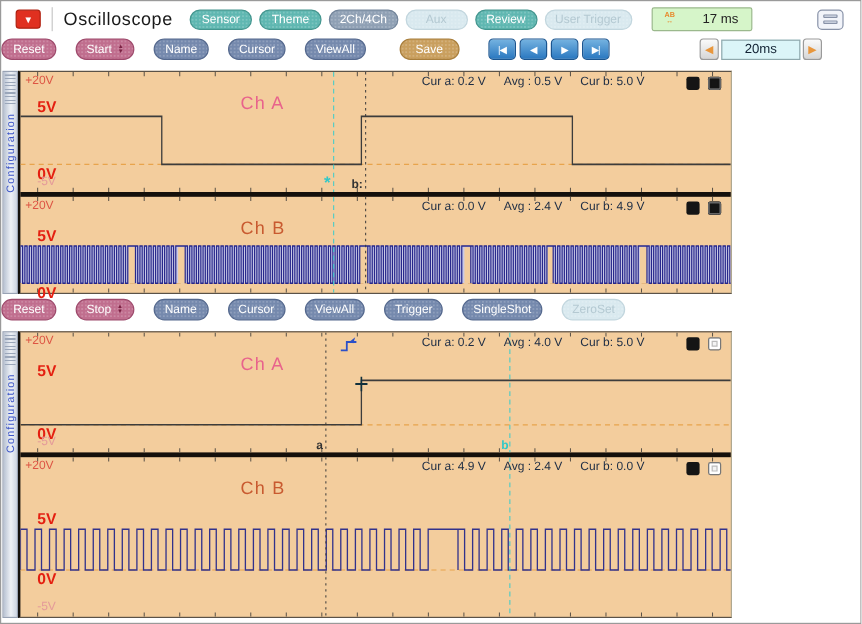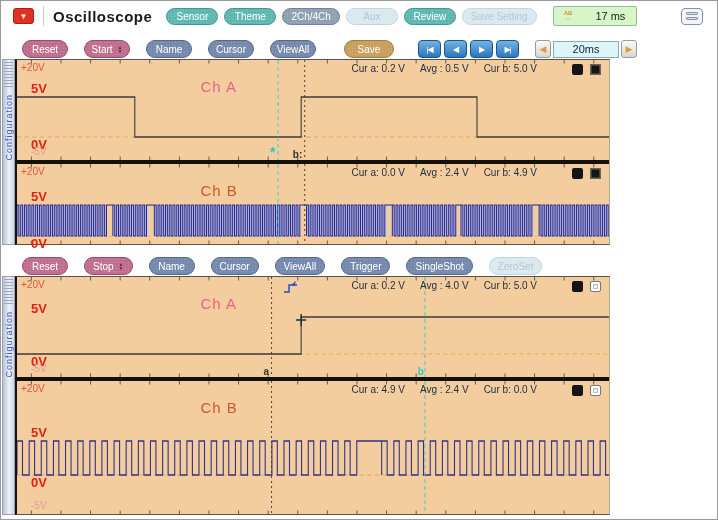--- a/index.html
+++ b/index.html
@@ -2,47 +2,47 @@
 <html><head>
 <meta charset="utf-8">
 <style>
 *{box-sizing:border-box;margin:0;padding:0}
 body{background:#fff;font-family:"Liberation Sans",sans-serif}
 .window{width:718px;height:520px;border:1px solid #9a9a9a;background:#fff;overflow:hidden}
 .titlebar{height:30px;display:flex;align-items:center;padding:0 8px 0 12px;gap:6px}
 .app-icon{width:21px;height:16px;background:#e03020;border:1px solid #b02010;border-radius:3px;color:#fff;font-size:8px;display:flex;align-items:center;justify-content:center;cursor:pointer}
 .app-icon::before{content:"▼"}
 .tsep{width:1px;height:20px;background:#c8c8c8;margin:0 3px}
-.title{font-size:15px;font-weight:bold;color:#1a1a1a;letter-spacing:.5px;margin-right:8px}
+.title{font-size:15px;font-weight:normal;color:#1a1a1a;letter-spacing:.5px;margin-right:8px}
 .pill{height:17px;min-width:52px;padding:0 8px;border-radius:9px;font-size:10px;color:#fff;display:flex;align-items:center;justify-content:center;cursor:pointer;white-space:nowrap;background-image:radial-gradient(rgba(255,255,255,.18) 25%,transparent 26%);background-size:3px 3px}
 .pill.teal{background-color:#5fb7b1;border:1px solid #44968f}
 .pill.gray{background-color:#8fa0b4;border:1px solid #72849a}
 .pill.disabled{background-color:#d9e9ef;border:1px solid #c2d6de;color:#b4c9d2}
 .pill.rose{background-color:#c06e8e;border:1px solid #9e4a6c}
 .pill.slate{background-color:#7589ad;border:1px solid #55698e}
 .pill.tan{background-color:#c99f5e;border:1px solid #a87e3c}
 .ab-badge{margin-left:10px;width:84px;height:20px;background:#d6f5c9;border:1px solid #9bb98d;border-radius:2px;display:flex;align-items:center;justify-content:center;gap:23px;font-size:11px;color:#222}
 .ab-icon{display:flex;flex-direction:column;align-items:center;color:#e8882a;font-size:6px;line-height:5px;font-weight:bold}
 .ab-icon::before{content:"AB"}
 .ab-icon::after{content:"↔"}
 .win-icon{margin-left:auto;margin-right:6px;width:22px;height:17px;border:1px solid #8892a8;border-radius:4px;background:#f2f4fa;display:flex;flex-direction:column;justify-content:center;gap:2px;align-items:center;cursor:pointer}
 .win-icon i{display:block;width:12px;height:3px;border:1px solid #8892a8;border-radius:1px;background:#dde2ee}
-.toolbar{height:26px;display:flex;align-items:flex-end;padding-left:21px;gap:16px;margin:1px 0}
+.toolbar{height:26px;display:flex;align-items:flex-start;gap:16px;margin:1px 0}
 .toolbar .pill{height:18px;min-width:46px}
 .toolbar .save{margin-left:12px;min-width:50px}
 .spin{display:inline-flex;flex-direction:column;margin-left:5px;font-size:5px;line-height:4.5px;color:#7a2242}
 .spin::before{content:"▲"}
 .spin::after{content:"▼"}
 .navgrp{display:flex;gap:3px;margin-left:8px}
 .navbtn{width:23px;height:18px;border-radius:4px;background:linear-gradient(#74b2e0,#2a78c0);border:1px solid #1a5590;color:#fff;font-size:8px;display:flex;align-items:center;justify-content:center;cursor:pointer;letter-spacing:-1px}
 .nav-first::before{content:"|◀"}
 .nav-prev::before{content:"◀"}
 .nav-next::before{content:"▶"}
 .nav-last::before{content:"▶|"}
-.tbgrp{margin-left:auto;margin-right:98px;display:flex;align-items:center;gap:2px}
+.tbgrp{margin-left:auto;margin-right:32px;display:flex;align-items:center;gap:2px}
 .tbbtn{width:16px;height:18px;background:linear-gradient(#fafafa,#d6d6d6);border:1px solid #9a9a9a;border-radius:3px;font-size:9px;color:#e8963c;display:flex;align-items:center;justify-content:center;cursor:pointer}
 .tb-left::before{content:"◀"}
 .tb-right::before{content:"▶"}
 .tbfield{width:66px;height:17px;background:#dbf5f8;border:1px solid #8fa9ad;font-size:11px;color:#112233;display:flex;align-items:center;justify-content:center}
 .gap3{height:3px}
 .panel{display:flex;margin-left:1px;width:608px}
 .sidetab{width:13px;background:linear-gradient(90deg,#b8c2d2,#eef1f6 55%,#cdd5e2);border:1px solid #98a2b4;display:flex;flex-direction:column;align-items:center;cursor:pointer}
 .sidetab .grip{height:26px;width:9px;margin-top:2px;background:repeating-linear-gradient(180deg,#9aa6ba 0 1px,transparent 1px 3px)}
 .sidetab .vtext{writing-mode:vertical-rl;transform:rotate(180deg);font-size:9px;color:#3c55c8;margin-top:6px;letter-spacing:1px}
 .scope{flex:1;background:#f3cd9d;border-left:2px solid #14100c;border-top:1px solid #5a5248;border-bottom:1px solid #5a5248;border-right:1px solid #b0a890}
@@ -74,21 +74,21 @@
 
   <div class="titlebar">
     <span class="app-icon"></span>
     <span class="tsep"></span>
     <span class="title">Oscilloscope</span>
     <button class="pill teal">Sensor</button>
     <button class="pill teal">Theme</button>
     <button class="pill gray">2Ch/4Ch</button>
     <button class="pill disabled">Aux</button>
     <button class="pill teal">Review</button>
-    <button class="pill disabled">Save Setting</button>
+    <button class="pill disabled">User Trigger</button>
     <span class="ab-badge">
       <span class="ab-icon"></span>
       <span>17 ms</span>
     </span>
     <span class="win-icon">
         <i></i>
         <i></i>
       </span>
   </div>
 

